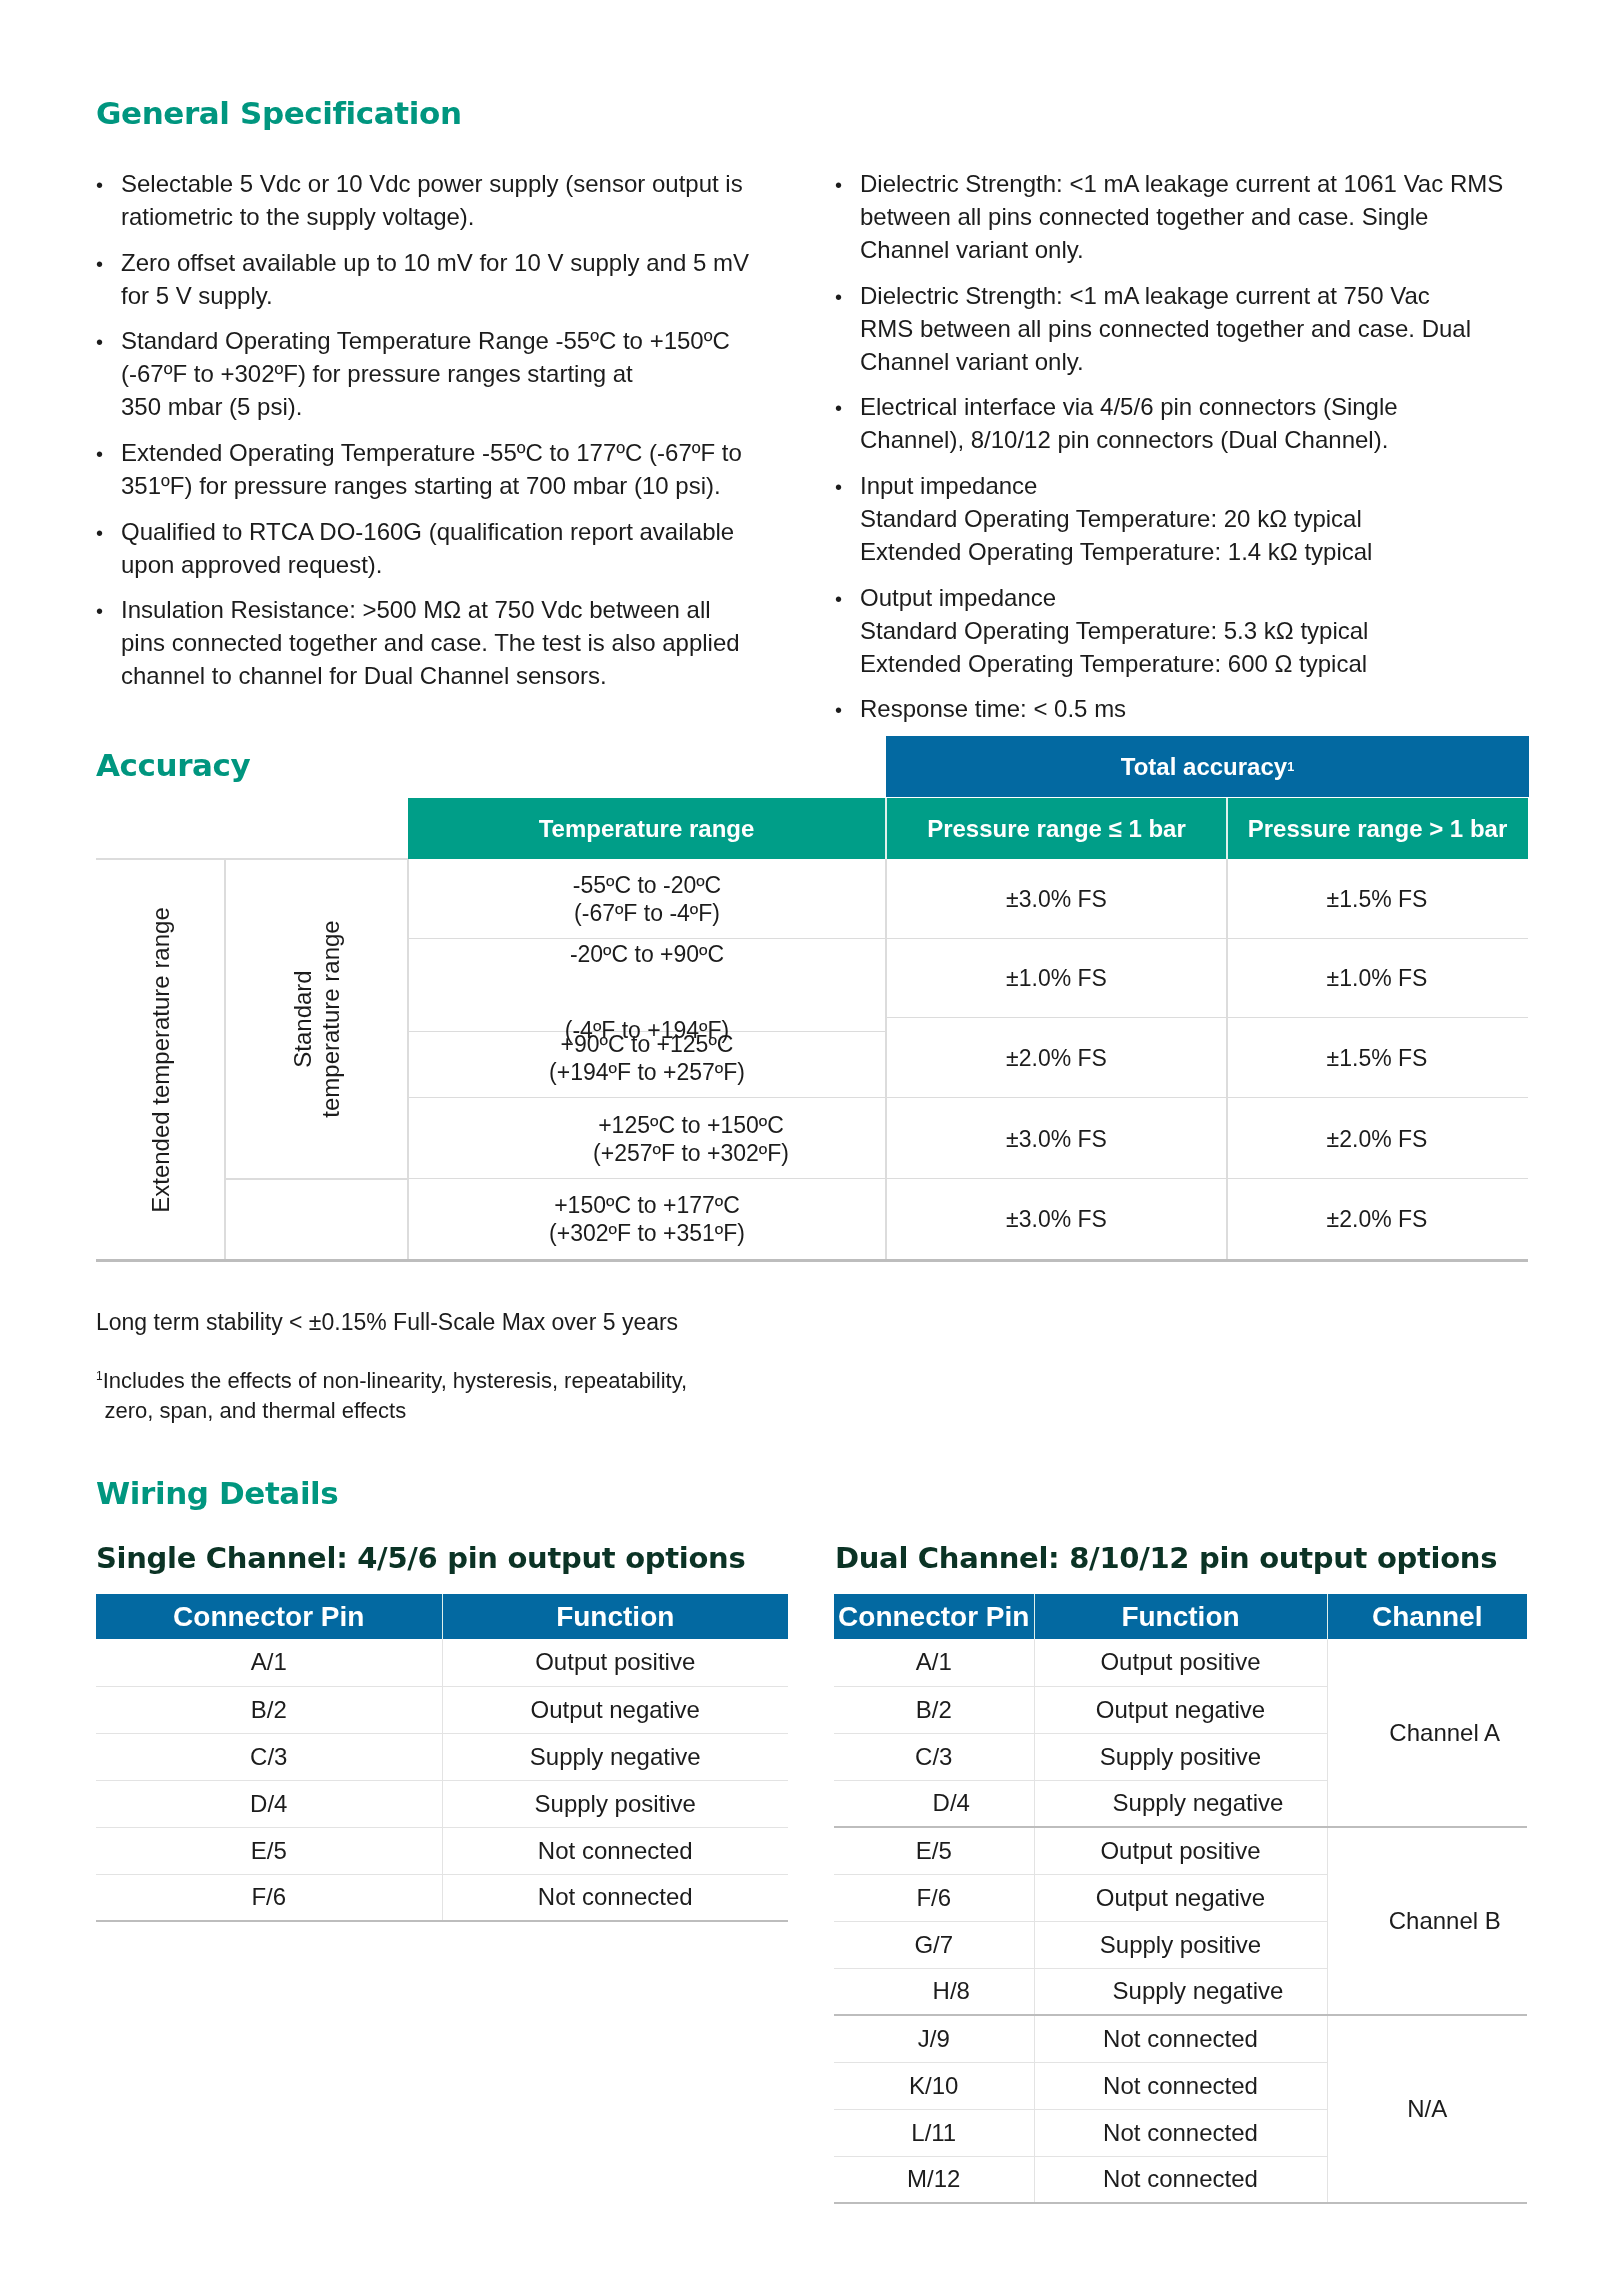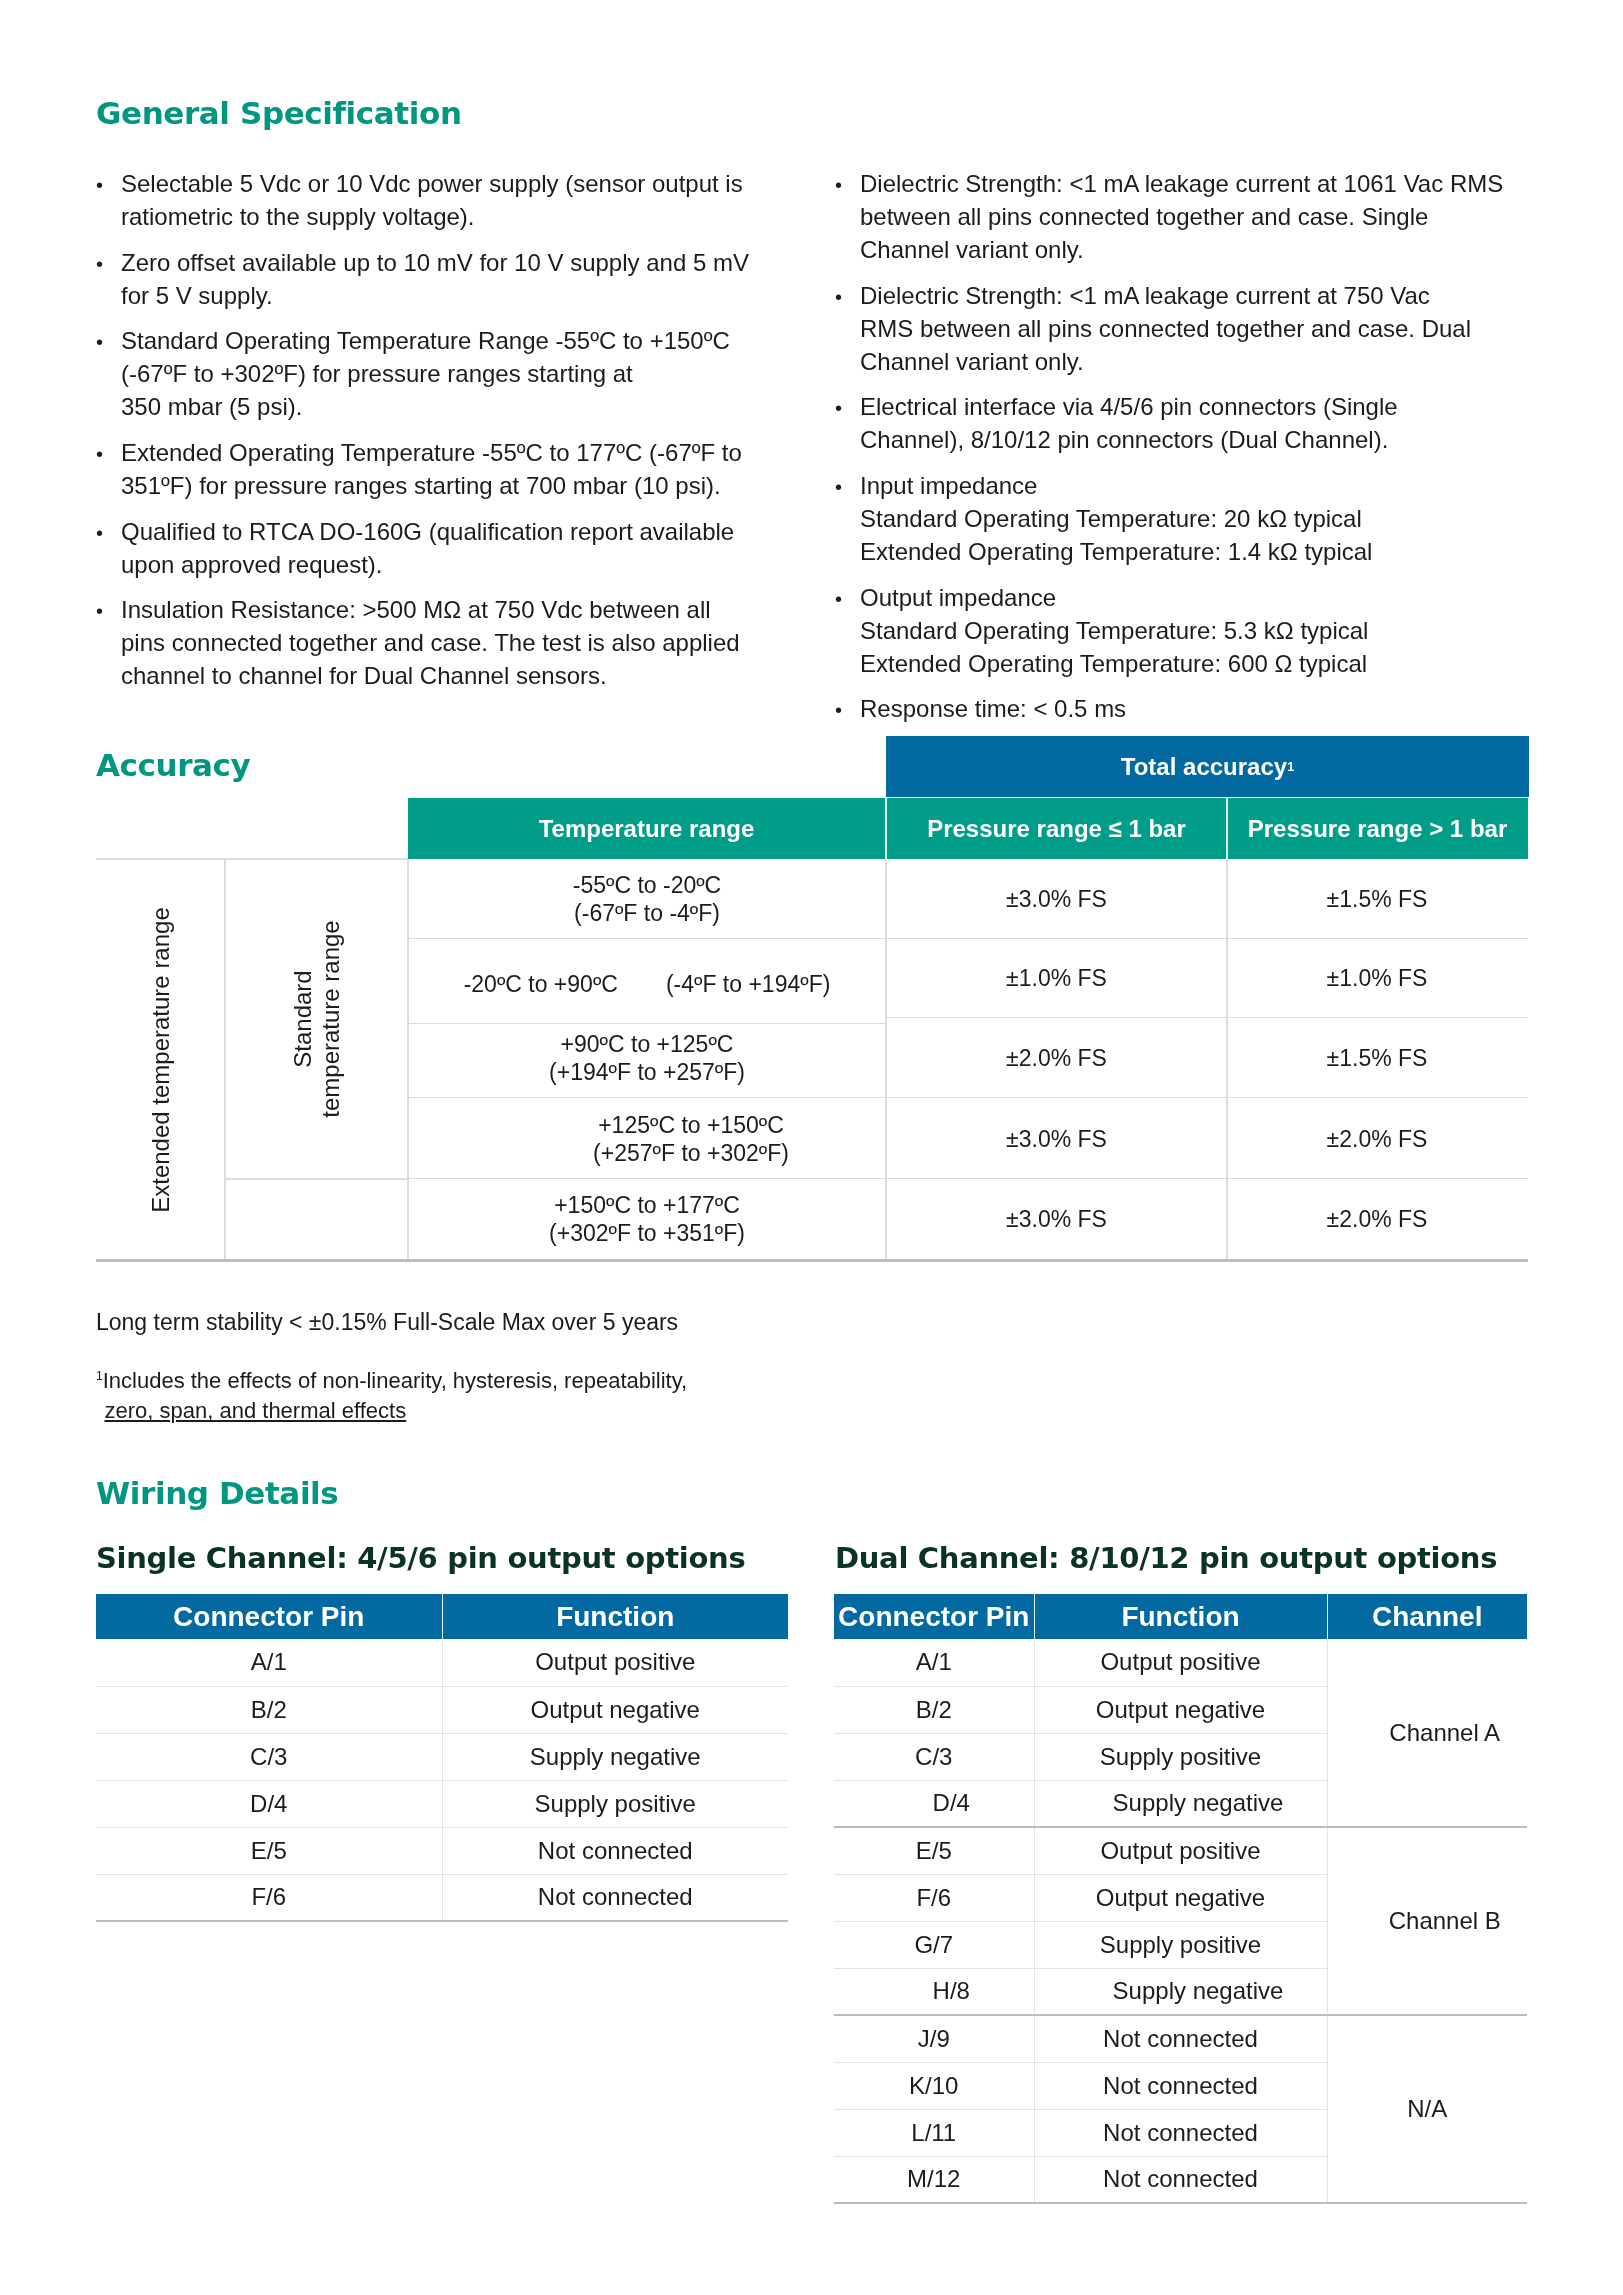--- a/index.html
+++ b/index.html
@@ -146,21 +146,21 @@
   </div>
   <div class="hline" style="left:129px; top:442px; width:183px;"></div>
 
   <div class="cell body" style="left:312px; top:123px; width:478px; height:80px; flex-direction:column;">
       <div>-55ºC to -20ºC</div>
       <div>(-67ºF to -4ºF)</div>
     </div>
   <div class="cell body" style="left:790px; top:123px; width:341px; height:80px;">±3.0% FS</div>
   <div class="cell body" style="left:1130px; top:123px; width:302px; height:80px;">±1.5% FS</div>
 
-  <div class="cell body" style="left:312px; top:209px; width:478px; height:79px; gap:48px;">
+  <div class="cell body" style="left:312px; top:217px; width:478px; height:79px; flex-direction:column;gap:48px;">
       <div>-20ºC to +90ºC</div>
       <div>(-4ºF to +194ºF)</div>
     </div>
   <div class="cell body" style="left:790px; top:203px; width:341px; height:79px;">±1.0% FS</div>
   <div class="cell body" style="left:1130px; top:203px; width:302px; height:79px;">±1.0% FS</div>
 
   <div class="cell body" style="left:312px; top:282px; width:478px; height:80px; flex-direction:column;">
       <div>+90ºC to +125ºC</div>
       <div>(+194ºF to +257ºF)</div>
     </div>
@@ -185,21 +185,21 @@
   <div class="vline" style="left:311px; top:123px; height:401px;"></div>
   <div class="vline" style="left:789px; top:123px; height:401px;"></div>
   <div class="vline" style="left:1130px; top:123px; height:401px;"></div>
 
   <div class="hline" style="left:0; top:523px; width:1432px; height:2.5px; background:#bdbdbd;"></div>
 </div>
 
 <div class="note" style="top:1307px;">Long term stability &lt; ±0.15% Full-Scale Max over 5 years</div>
 <div class="note" style="top:1361px; font-size:22px;">
   <div><span class="sup" style="font-size:12px;">1</span><span>Includes the effects of non-linearity, hysteresis, repeatability,</span></div>
-  <div style="padding-left:8.5px;text-decoration:underline;">zero, span, and thermal effects</div>
+  <div style="padding-left:8.5px;">zero, span, and thermal effects</div>
 </div>
 
 <div class="h1" style="top:1475px;">Wiring Details</div>
 <div class="h2" style="left:96px; top:1541px;">Single Channel: 4/5/6 pin output options</div>
 <div class="h2" style="left:835px; top:1541px;">Dual Channel: 8/10/12 pin output options</div>
 
 <table class="wt" style="left:96px; width:692px;">
   <thead>
     <tr>
       <th style="width:346px;">Connector Pin</th>

